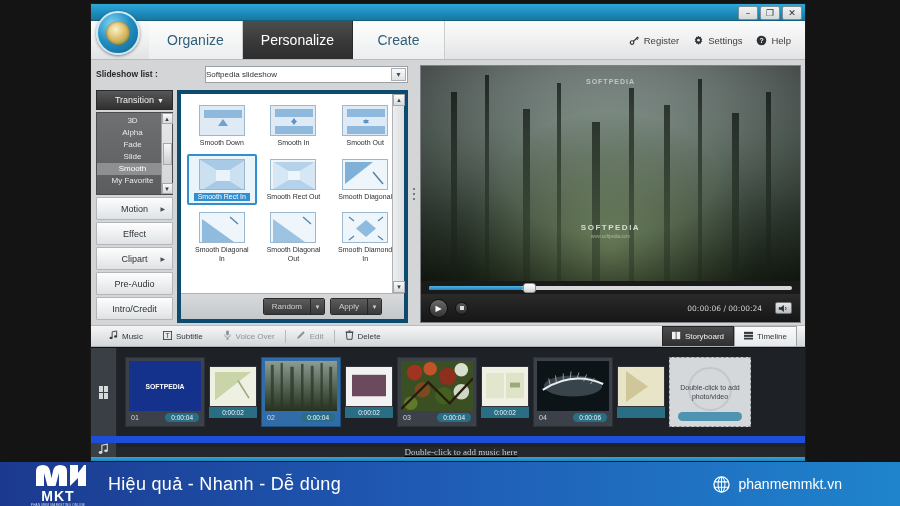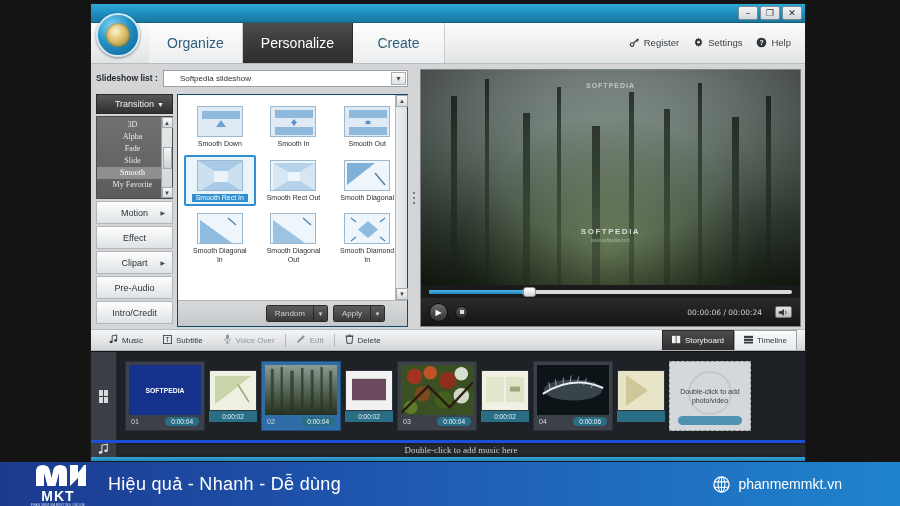--- a/index.html
+++ b/index.html
@@ -83,21 +83,21 @@
 
   
   .left-pane { width: 312px; display: flex; flex-direction: column; }
   .slideshow-row {
     display: flex; align-items: center; gap: 5px; height: 18px; margin-bottom: 7px;
   }
   .slideshow-label { font-size: 8.5px; color: #26292c; font-weight: bold; white-space: nowrap; }
   .slideshow-select {
     flex: 1; height: 17px; background: #fff; border: 1px solid #9aa0a5;
     display: flex; align-items: center; position: relative;
-    font-size: 8px; color: #333; padding-left: 16px;
+    font-size: 8px; color: #333; padding-left: 0; margin-left: 42px;
   }
   .sel-arrow {
     position: absolute; right: 1px; top: 1px; width: 15px; height: 13px;
     background: linear-gradient(to bottom,#fafafa,#dfe2e4); border: 1px solid #a9aeb2;
     display: flex; align-items: center; justify-content: center; font-size: 7px; color: #4a5157;
   }
 
   .panel-row { display: flex; flex: 1; min-height: 0; }
 
   
@@ -109,21 +109,20 @@
   }
   .cat-header .caret { position: absolute; right: 8px; font-size: 7px; }
   .cat-list {
     background: linear-gradient(to bottom,#6e7072,#5a5c5e);
     border: 1px solid #4a4c4e; height: 83px; position: relative;
     display: flex; flex-direction: column; padding: 2px 0;
   }
   .cat-item {
     font-size: 8px; color: #e9eaeb; text-align: center; line-height: 12px;
     padding: 0 12px 0 8px;
-    font-family: Liberation Serif, serif;
   }
   .cat-item.selected { background: #8d8f91; color: #fff; }
   .cat-sb {
     position: absolute; right: 0; top: 0; bottom: 0; width: 11px;
     background: linear-gradient(to bottom,#e7e9ea,#d2d5d7); border-left: 1px solid #9ca0a4;
     display: flex; flex-direction: column; justify-content: space-between; align-items: center;
   }
   .sb-btn {
     width: 11px; height: 11px; background: linear-gradient(to bottom,#fafafa,#d8dbdd);
     border: 1px solid #a5a9ad; font-size: 6px; color: #3e4348;
@@ -133,21 +132,21 @@
   .cat-btn {
     height: 23px; background: linear-gradient(to bottom,#fdfdfd 0%,#eef0f1 50%,#dfe2e4 100%);
     border: 1px solid #b2b6ba; border-radius: 1px;
     font-size: 9px; color: #2e3236;
     display: flex; align-items: center; justify-content: center; position: relative;
   }
   .cat-btn .arrow { position: absolute; right: 7px; font-size: 6px; color: #4b5055; }
 
   
   .thumbs-wrap {
-    flex: 1; margin-left: 4px; background: #ffffff; border: 1px solid #0c4a6e;
+    flex: 1; margin-left: 4px; background: #ffffff; border: 4px solid #0c4a6e;
     position: relative; display: flex; flex-direction: column;
   }
   .thumbs-scroll { flex: 1; overflow: hidden; padding: 6px 4px 2px 6px; }
   .thumbs-grid { display: grid; grid-template-columns: repeat(3, 1fr); gap: 2px 2px; }
   .thumb-cell {
     display: flex; flex-direction: column; align-items: center;
     padding: 3px 2px 2px; border: 2px solid transparent; border-radius: 2px;
   }
   .thumb-cell.selected { border-color: #2f8fd0; background: #eaf4fb; }
   .thumb-img {
@@ -314,21 +313,21 @@
   }
   .add-card .txt { font-size: 7px; color: #3b4046; text-align: center; line-height: 9px; z-index: 2; }
   .add-ring {
     position: absolute; left: 50%; top: 46%; transform: translate(-50%,-50%);
     width: 44px; height: 44px; border-radius: 50%; border: 2px solid #c3c7cb;
   }
   .add-bar {
     position: absolute; left: 8px; right: 8px; bottom: 5px; height: 9px;
     background: #4f93b0; border-radius: 5px;
   }
-  .music-row { flex: 1; display: flex; align-items: center; border-top: 3px solid #1d4ed8; }
+  .music-row { flex: 1; display: flex; align-items: flex-end; border-top: 7px solid #1d4ed8; text-decoration: underline; }
   .music-grip {
     width: 26px; background: #3a3f45; border-right: 1px solid #23272b;
     display: flex; align-items: center; justify-content: center; color: #d6d9dc; font-size: 11px;
   }
   .music-area {
     flex: 1; display: flex; align-items: center; justify-content: center;
     background: #24282d; color: #c8ccd0; font-size: 9px;
     font-family: "Liberation Serif", serif;
   }
 

